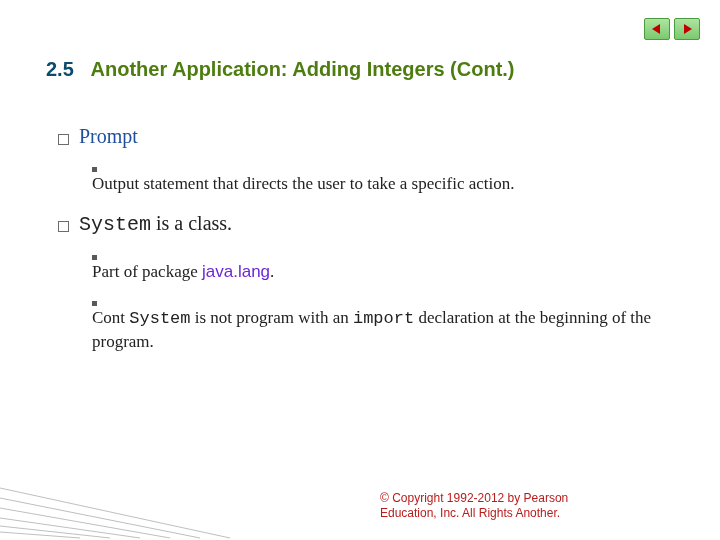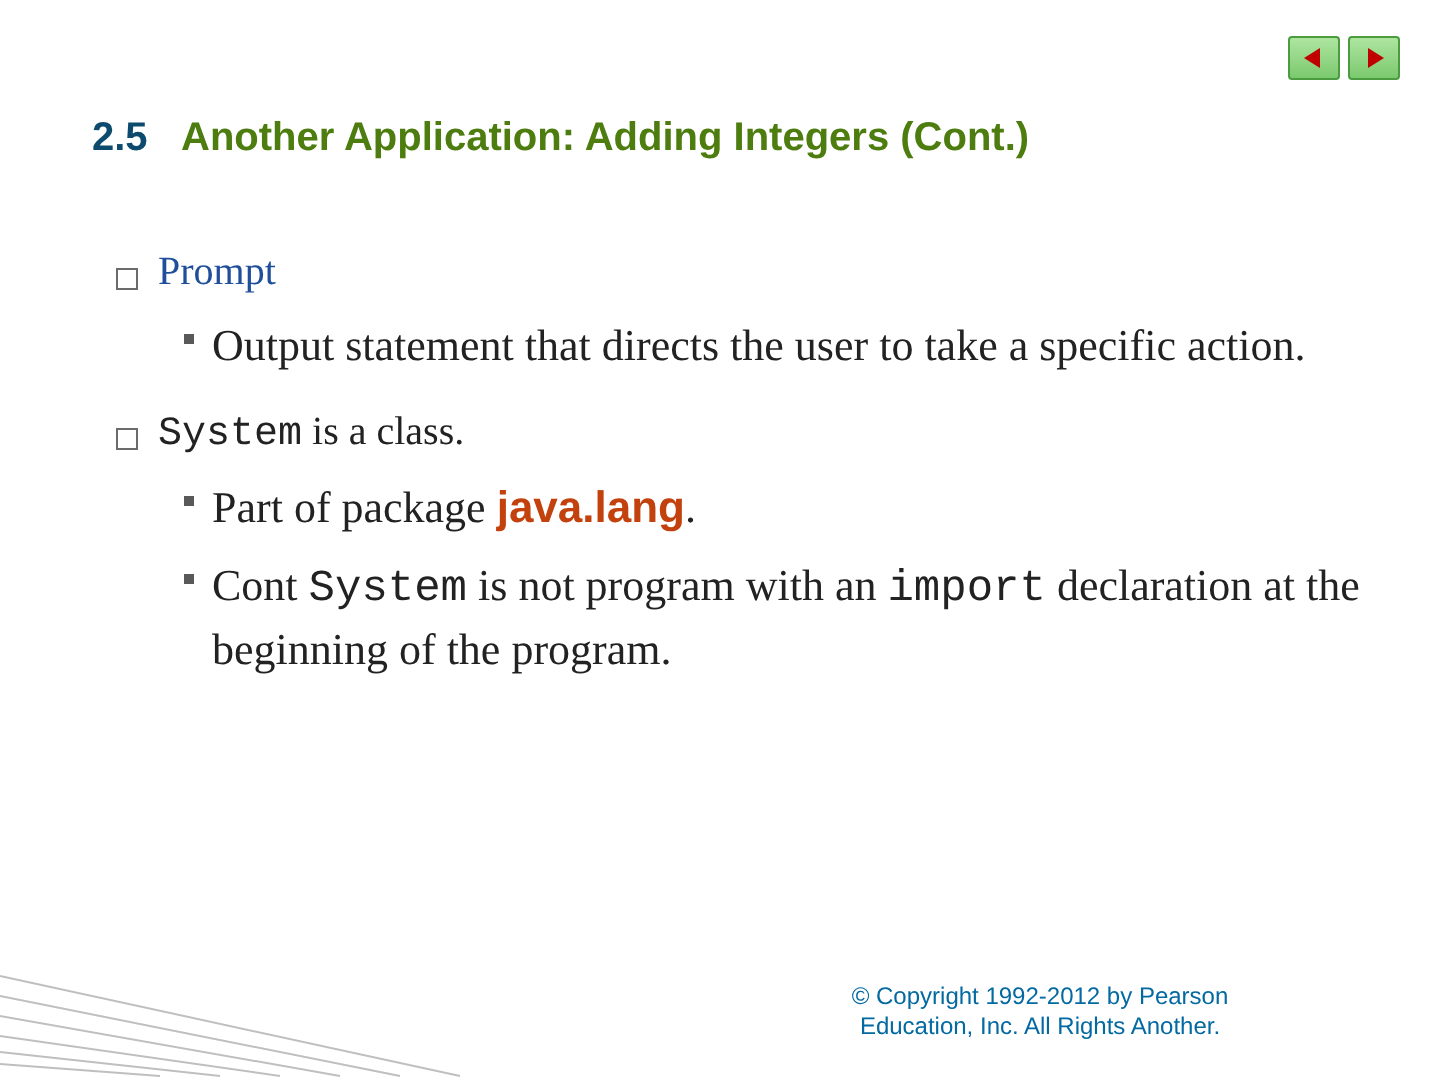--- a/index.html
+++ b/index.html
@@ -63,47 +63,48 @@
     font-size: 20px;
     color: #222;
   }
   .prompt { color: #1f4e9b; font-family: Georgia, serif; }
   .mono { font-family: Liberation Mono, monospace; }
   .l2-group { margin: 2px 0 16px 34px; }
   .l2 {
     display: flex;
     align-items: flex-start;
     margin-bottom: 8px;
-    font-size: 22px;
+    font-size: 17px;
     color: #222;
     line-height: 1.4;
+    flex-direction: column;
   }
   .l2-bullet {
     width: 5px;
     height: 5px;
     background: #595959;
     margin-right: 9px;
     margin-top: 9px;
     flex-shrink: 0;
   }
   .javalang {
     font-family: Arial, Helvetica, sans-serif;
-    font-weight: bold;
-    color: #c2410c;
+    font-weight: normal;
+    color: #6d28d9;
     margin-top: 20px;
   }
   .footer {
     position: absolute;
     bottom: 18px;
     right: 60px;
     width: 280px;
-    text-align: center;
+    text-align: left;
     font-family: 'Trebuchet MS', Arial, sans-serif;
     font-size: 12px;
-    color: #0369a1;
+    color: #b91c1c;
     line-height: 1.3;
   }
   .deco {
     position: absolute;
     bottom: 0;
     left: 0;
     width: 260px;
     height: 70px;
     pointer-events: none;
   }

